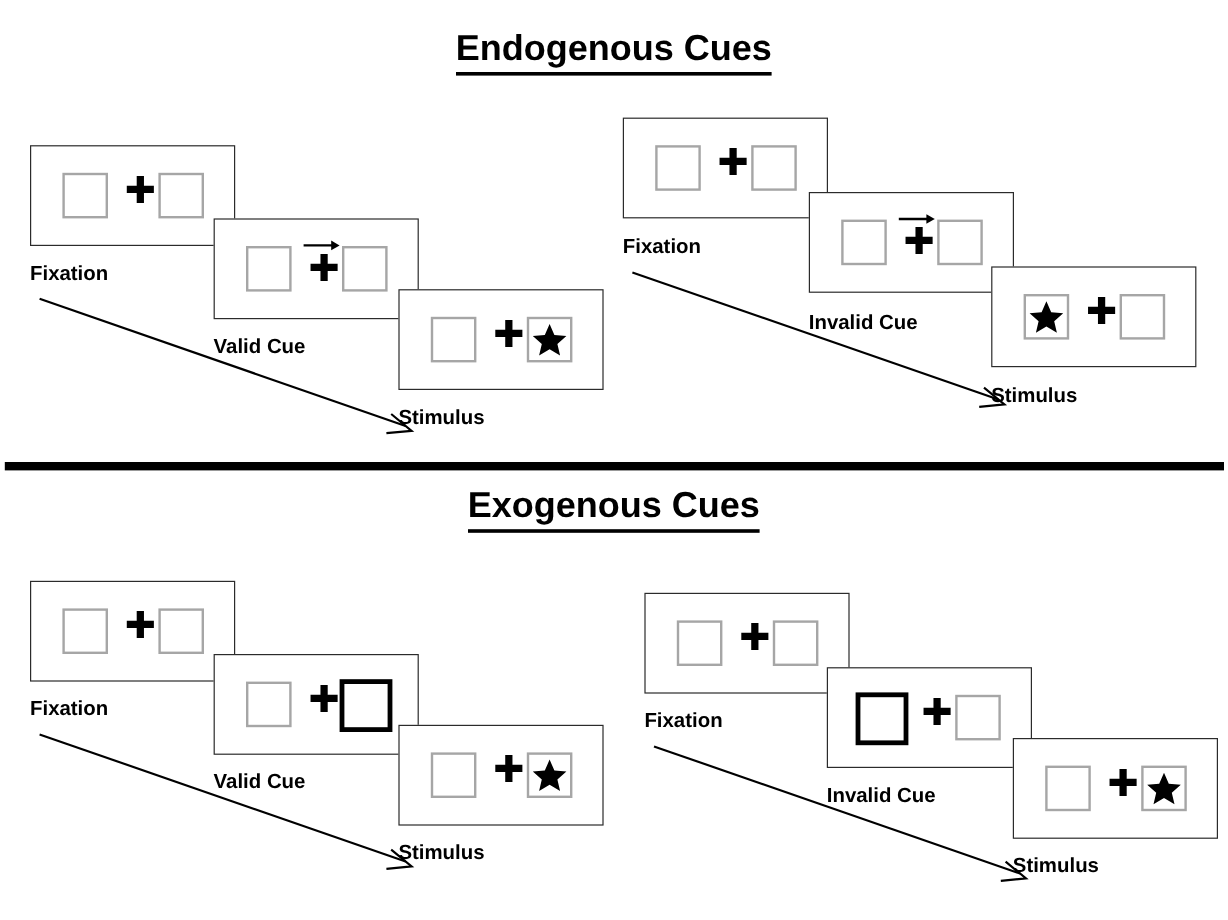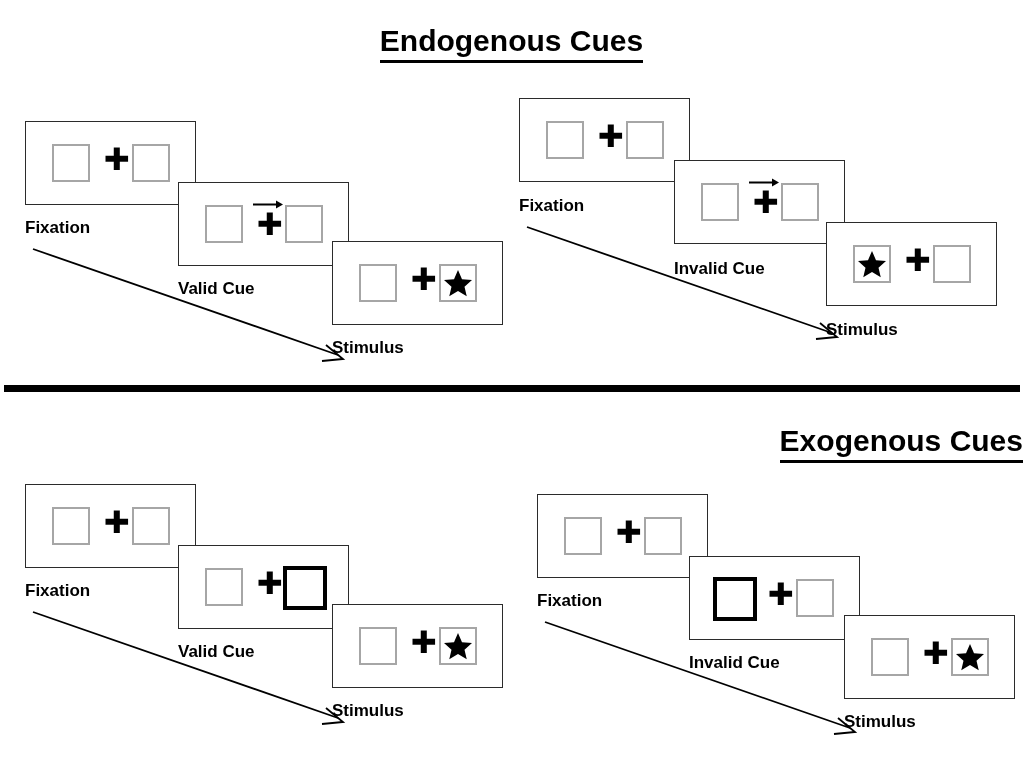--- a/index.html
+++ b/index.html
@@ -182,21 +182,21 @@
   </div>
   <div class="stage-label" style="left:826px; top:320px; width:171px;">Stimulus</div>
 
   <svg class="time-arrow" style="left:524px; top:222px;" width="320" height="122" viewBox="0 0 320 122">
     <line x1="3" y1="5" x2="308" y2="111" stroke="#000" stroke-width="1.8"></line>
     <path d="M 296 101 L 313 115 L 292 117" fill="none" stroke="#000" stroke-width="1.8"></path>
   </svg>
 
   <div class="section-divider" style="left:4px; top:385px; width:1016px; height:7px;"></div>
 
-  <div class="section-title" style="top:424px;text-align:right;">
+  <div class="section-title" style="top:405px;">
     <span>Exogenous Cues</span>
   </div>
 
   <div class="frame z1" style="left:25px; top:484px; width:171px; height:84px;">
     <div class="slot" style="left:26px; top:22px; width:38px; height:38px;"></div>
     <div class="plus" style="left:78px; top:22px; font-size:31px;">✚</div>
     <div class="slot" style="left:106px; top:22px; width:38px; height:38px;"></div>
   </div>
   <div class="stage-label" style="left:25px; top:581px; width:171px;">Fixation</div>
 

